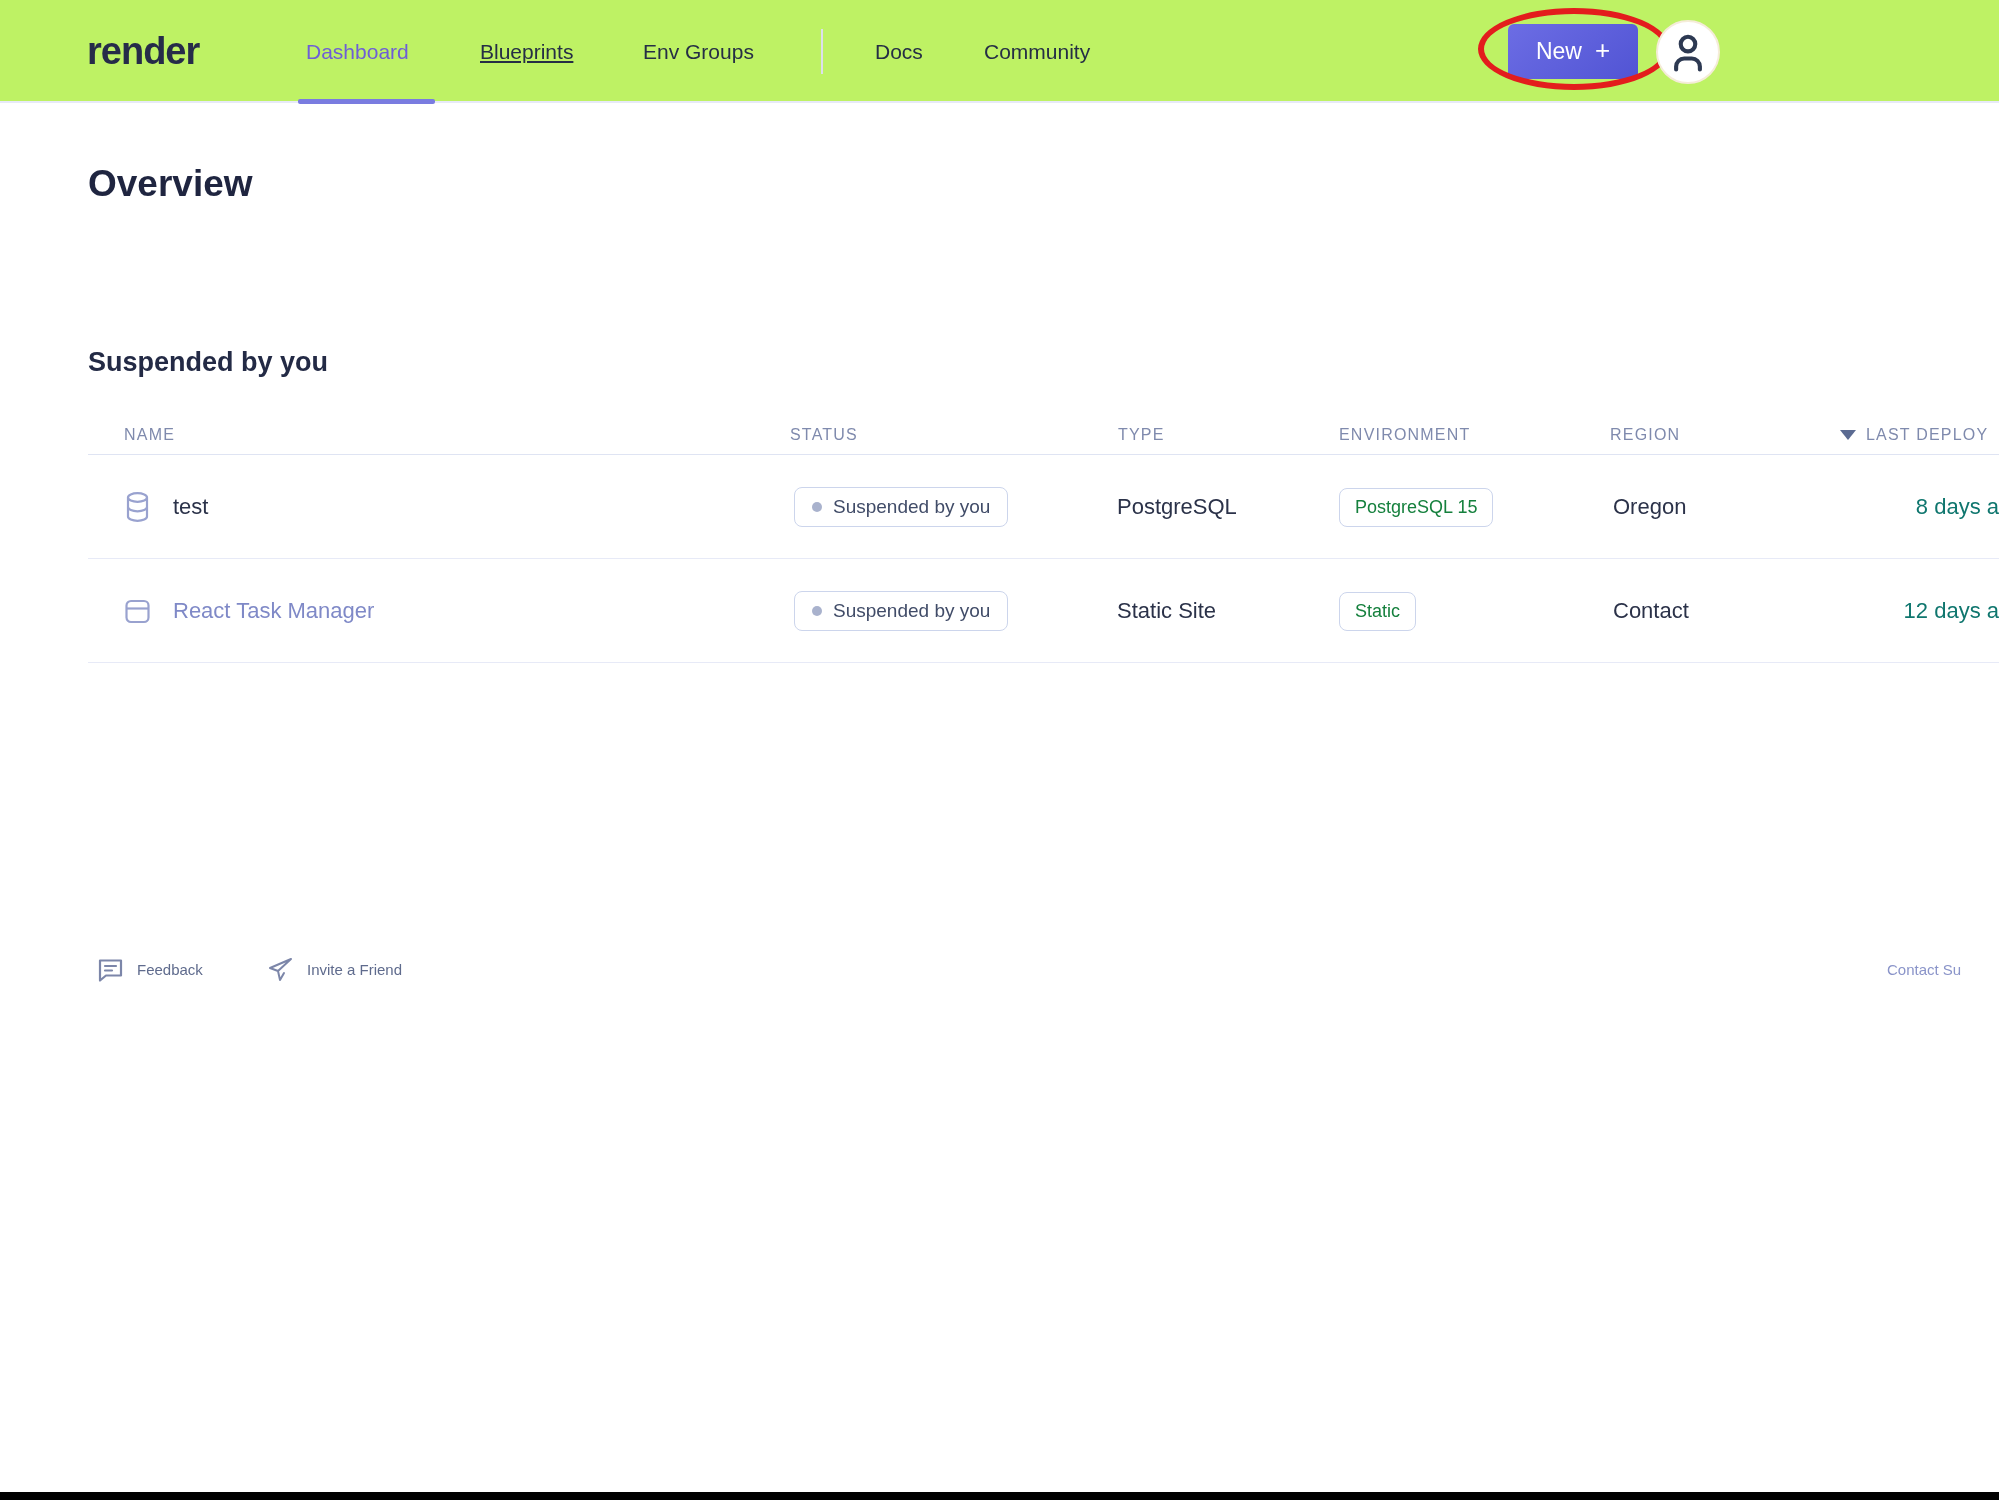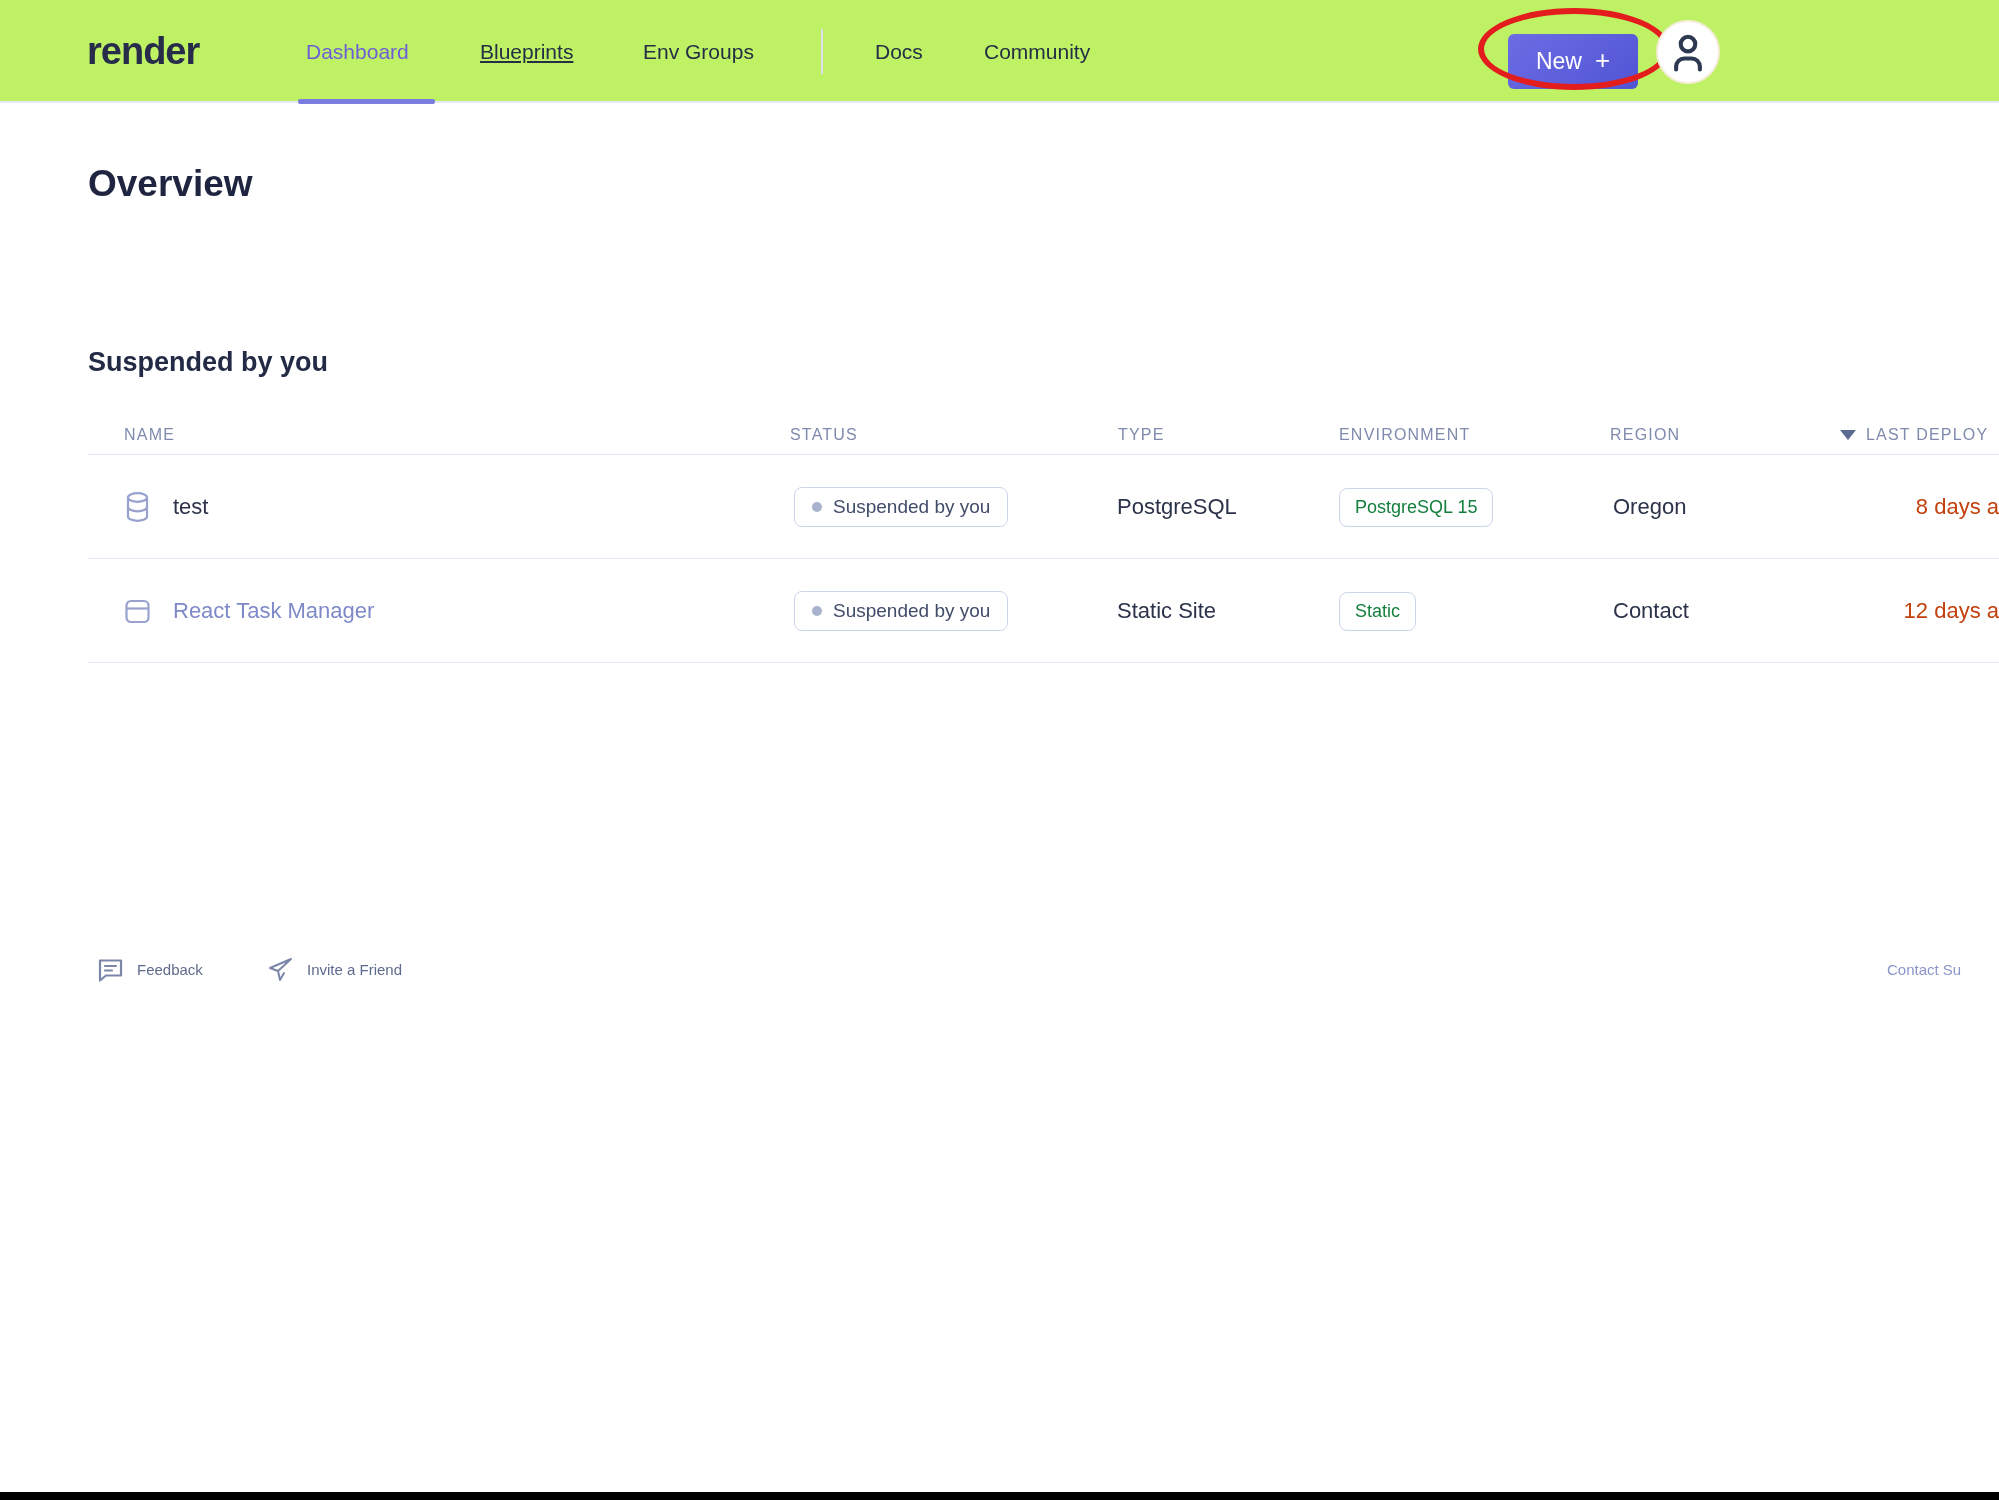--- a/index.html
+++ b/index.html
@@ -35,21 +35,21 @@
   .nav-community  { left:984px; }
   .nav-underline {
     position:absolute; left:298px; top:99px; width:137px; height:5px;
     background:#7a7ce0; border-radius:2px;
   }
   .nav-divider {
     position:absolute; left:821px; top:29px; width:2px; height:45px;
     background:#dcdfeb;
   }
   .new-button {
-    position:absolute; left:1508px; top:34px; width:130px; height:55px;
+    position:absolute; left:1508px; top:24px; width:130px; height:55px;
     border:none; border-radius:6px; cursor:pointer;
     background:linear-gradient(140deg,#6c6de4 0%,#5154d4 100%);
     color:#ffffff; font-size:23px; font-family:"Liberation Sans",sans-serif;
     display:flex; align-items:center; justify-content:center; gap:13px;
   }
   .new-plus { font-size:26px; font-weight:400; margin-top:-2px; }
   .annotation-ellipse {
     position:absolute; left:1478px; top:8px; width:192px; height:82px;
     border:6px solid #e31d1d; border-radius:50%;
     pointer-events:none;
@@ -103,21 +103,21 @@
     display:flex; align-items:center; white-space:nowrap;
   }
   .c-icon { left:36px; }
   .c-name { left:85px; font-size:22px; color:#2b3249; cursor:pointer; }
   .row2 .c-name { color:#7f89c7; }
   .c-status { left:706px; }
   .c-type { left:1029px; font-size:22px; color:#2b3249; }
   .c-env { left:1251px; }
   .c-region { left:1525px; font-size:22px; color:#2b3249; }
   .c-deploy { left:1650px; width:261px; justify-content:flex-end;
-              font-size:22px; color:#c2410c; overflow:hidden; }
+              font-size:22px; color:#0f766e; overflow:hidden; }
   .status-badge {
     display:inline-flex; align-items:center; gap:11px;
     border:1.5px solid #ccd5ec; border-radius:8px; background:#ffffff;
     padding:8px 17px; font-size:19px; color:#414c68;
   }
   .status-dot {
     width:10px; height:10px; border-radius:50%; background:#a9b2cd;
   }
   .env-badge {
     display:inline-block;

